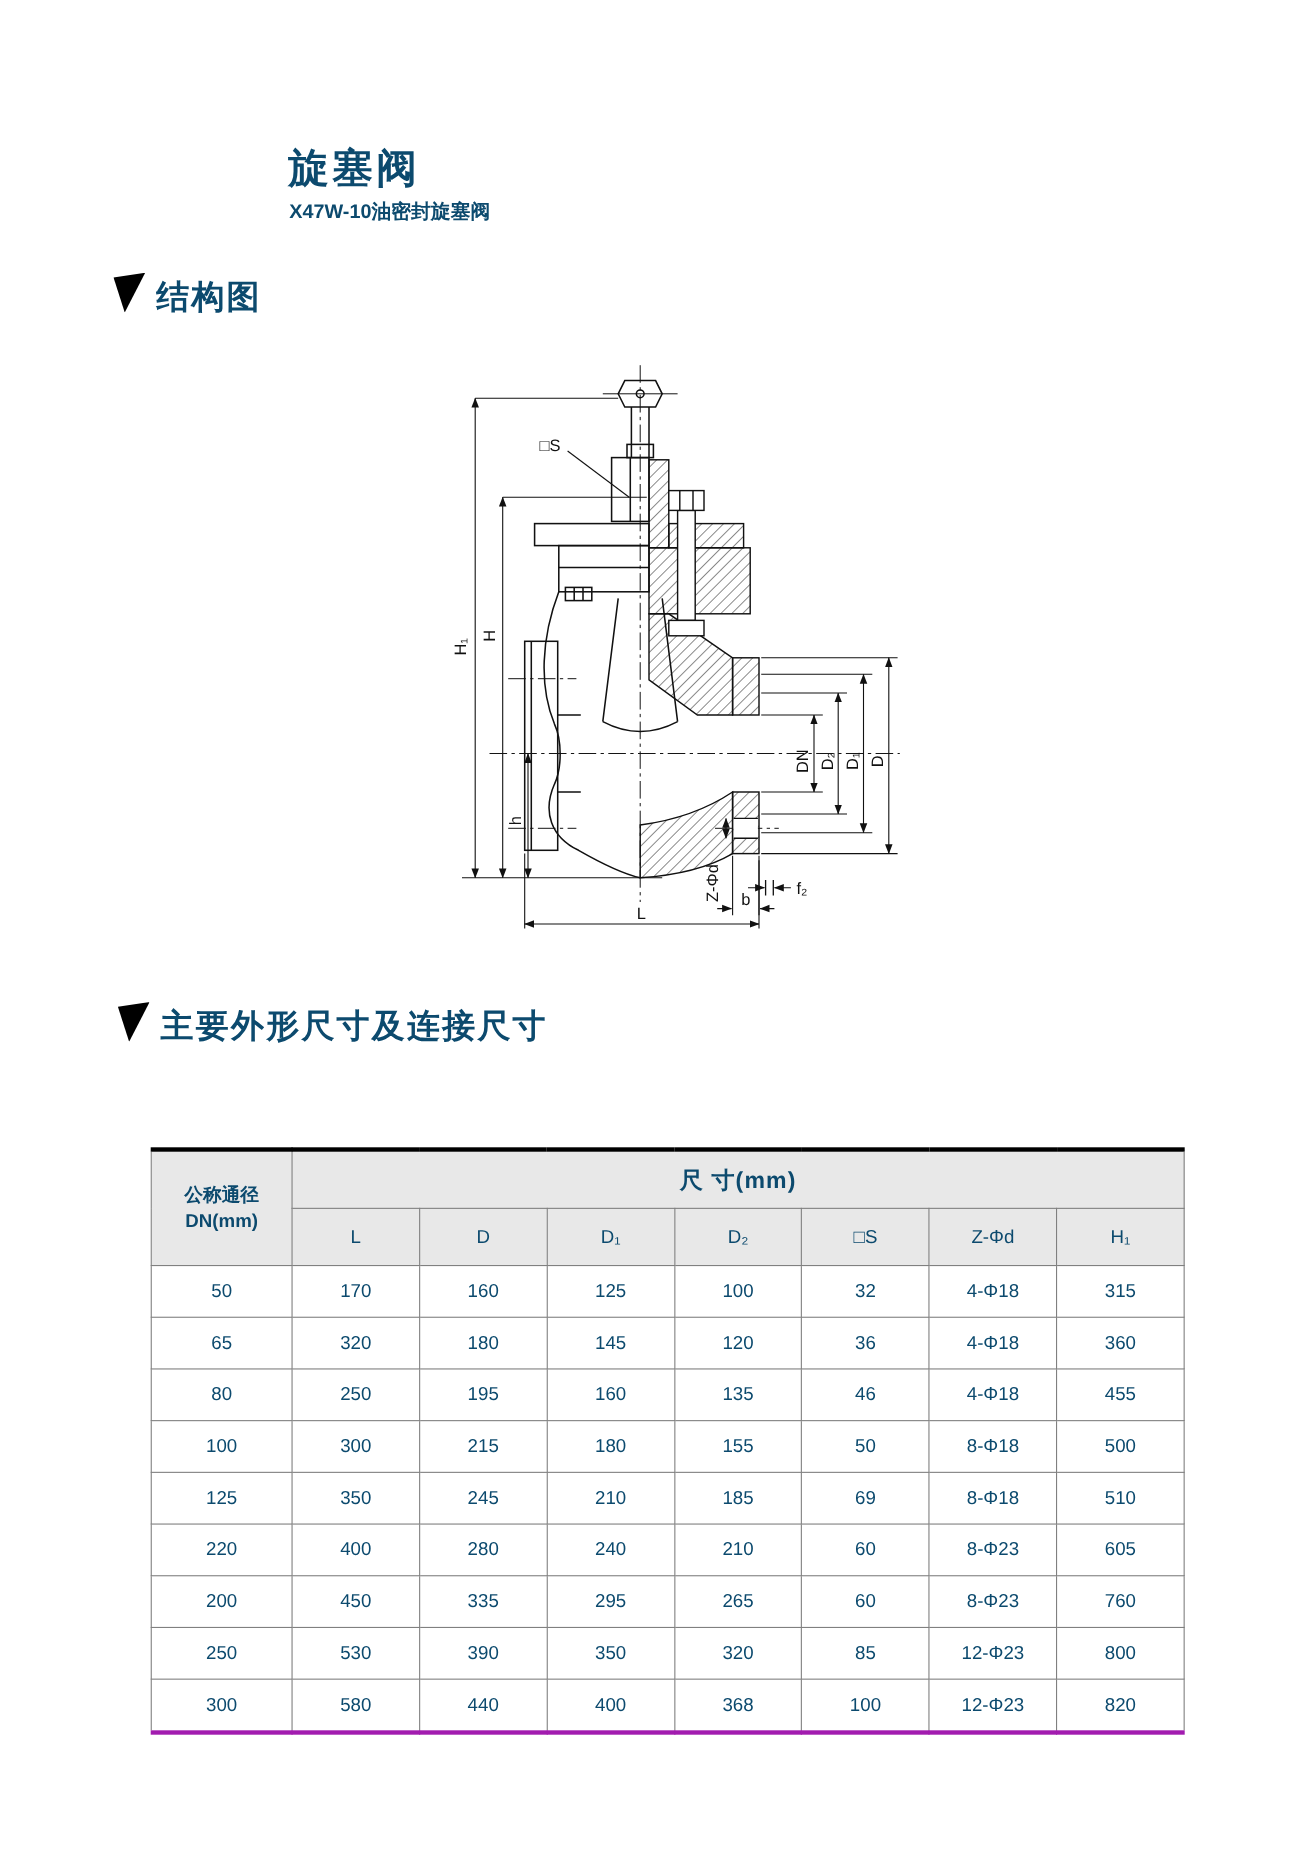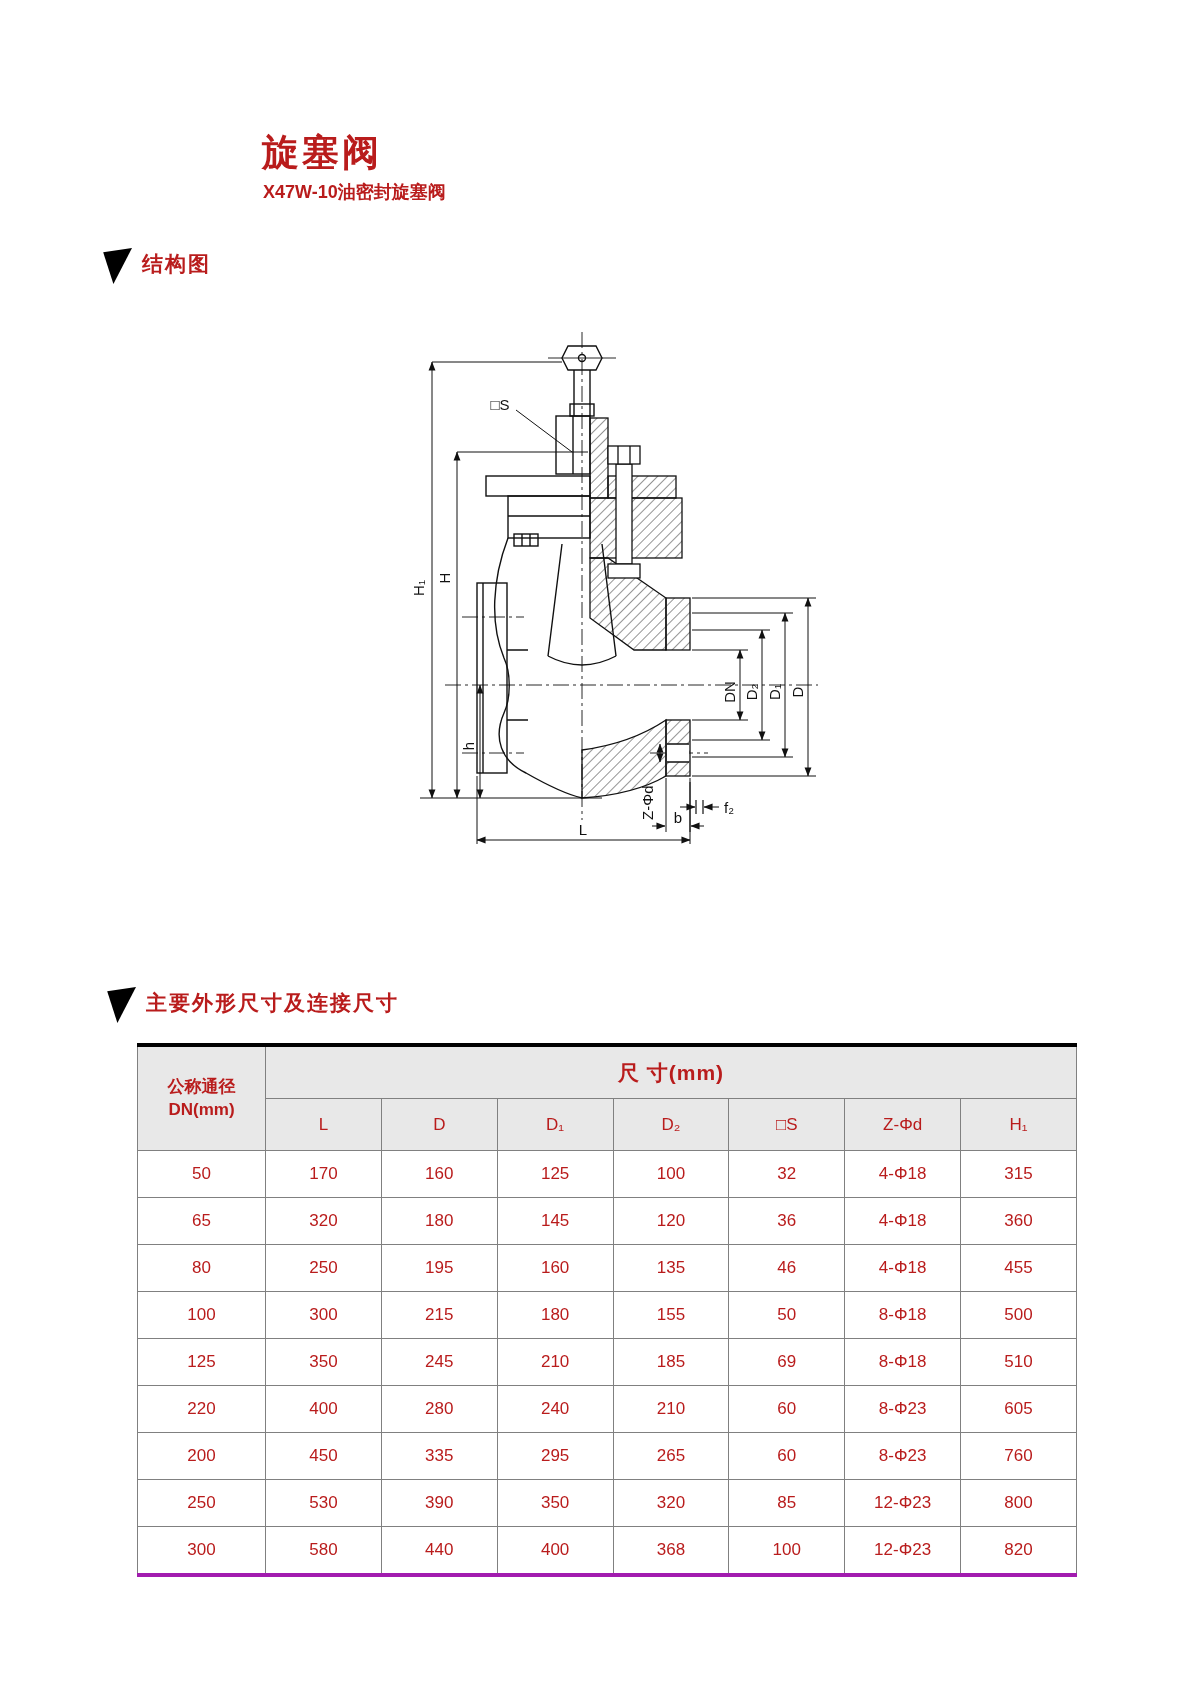--- a/index.html
+++ b/index.html
@@ -1,28 +1,28 @@
 <!DOCTYPE html>
 <html><head>
 <meta charset="utf-8">
 <style>
   html,body{margin:0;padding:0;background:#fff;}
   #page{position:relative;width:1190px;height:1684px;background:#fff;overflow:hidden;
-        font-family:"Liberation Sans",sans-serif;color:#b91c1c;}
+        font-family:"Liberation Sans",sans-serif;color:#0c4a6e;}
   
   .doc-title{position:absolute;left:262px;top:128px;font-family:"Liberation Serif",serif;
              font-weight:bold;font-size:37px;letter-spacing:3px;}
   .doc-subtitle{position:absolute;left:263px;top:180px;font-weight:bold;font-size:18px;}
   
   .section{position:absolute;display:flex;align-items:flex-start;}
   .section.s1{left:102px;top:248px;}
-  .section.s2{left:106px;top:987px;}
+  .section.s2{left:106px;top:911px;}
   .tri{width:30px;height:36px;background:#000;margin-right:10px;
        clip-path:polygon(4% 12%,100% 0,38% 100%);}
-  .section-heading{font-family:"Liberation Serif",serif;font-weight:bold;font-size:21px;
+  .section-heading{font-family:"Liberation Serif",serif;font-weight:bold;font-size:30px;
                    letter-spacing:2px;margin-top:2px;}
   
   #diagram{position:absolute;left:350px;top:318px;width:500px;height:545px;}
   #diagram text{font-family:"Liberation Sans",sans-serif;font-size:15px;fill:#111;}
   
   #dims-table{position:absolute;left:137px;top:1003px;width:940px;border-collapse:collapse;
               table-layout:fixed;font-size:17px;}
   #dims-table th,#dims-table td{border:1px solid #808080;text-align:center;vertical-align:middle;
               padding:0;font-weight:normal;}
   #dims-table thead th{background:#e8e8e8;}

